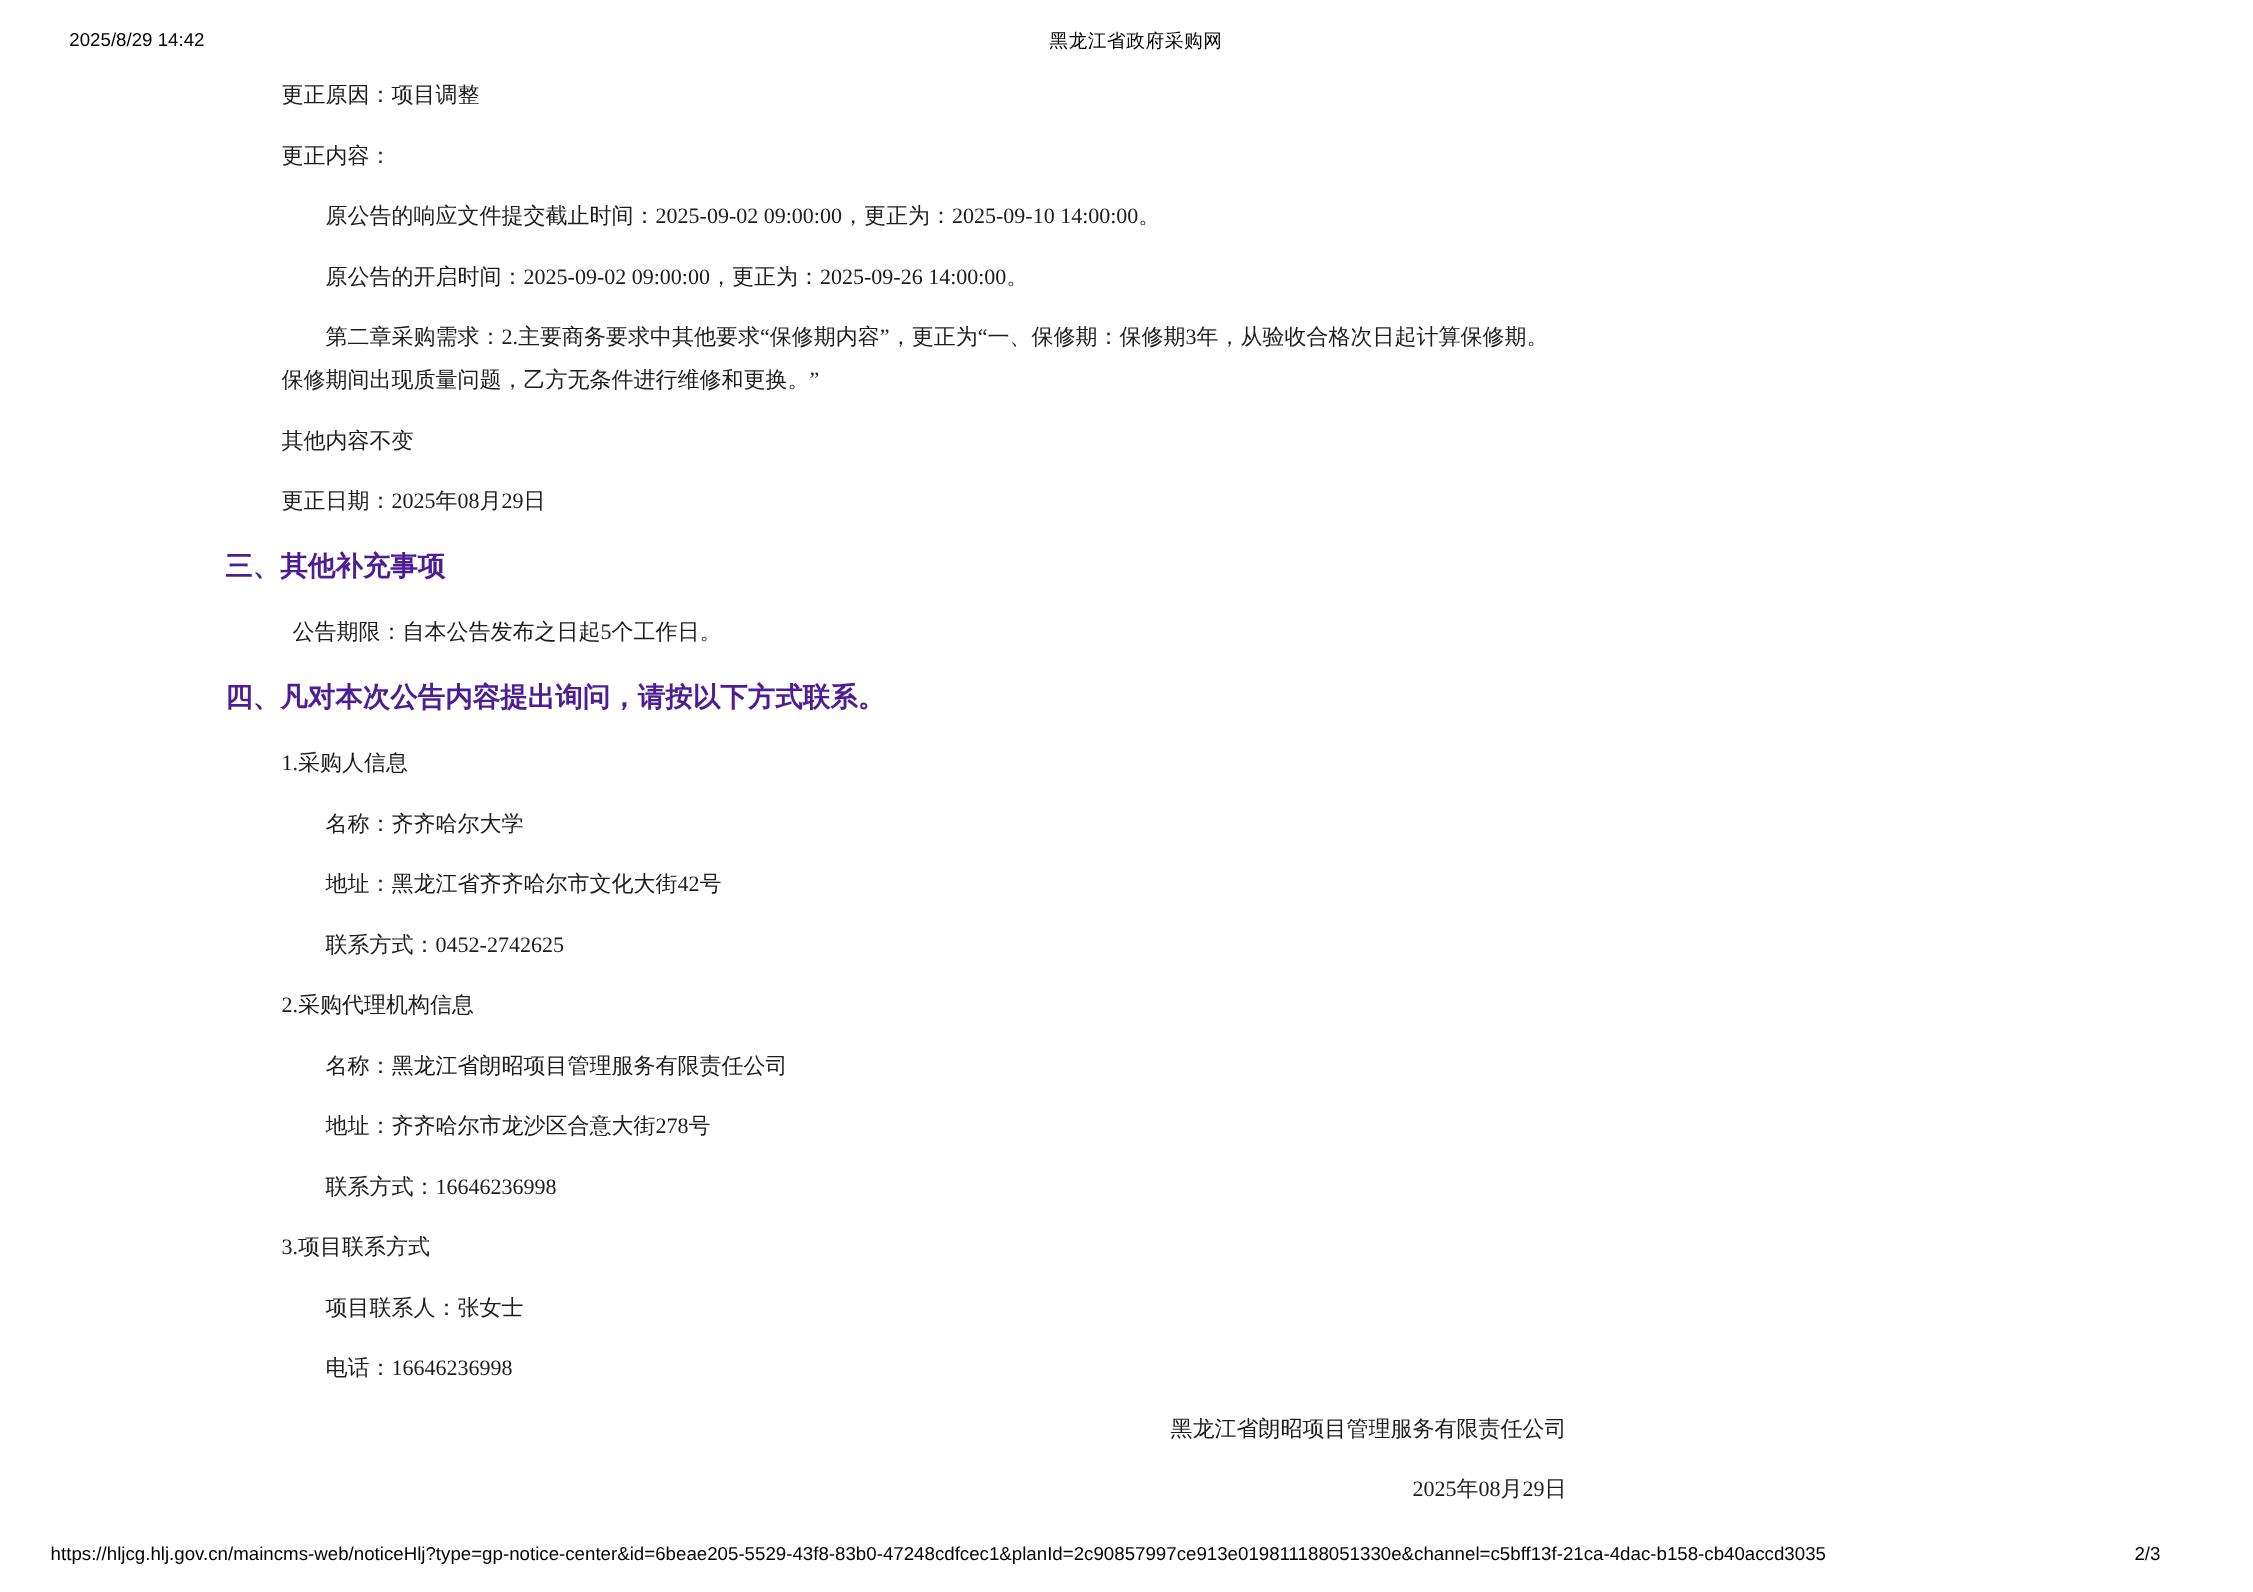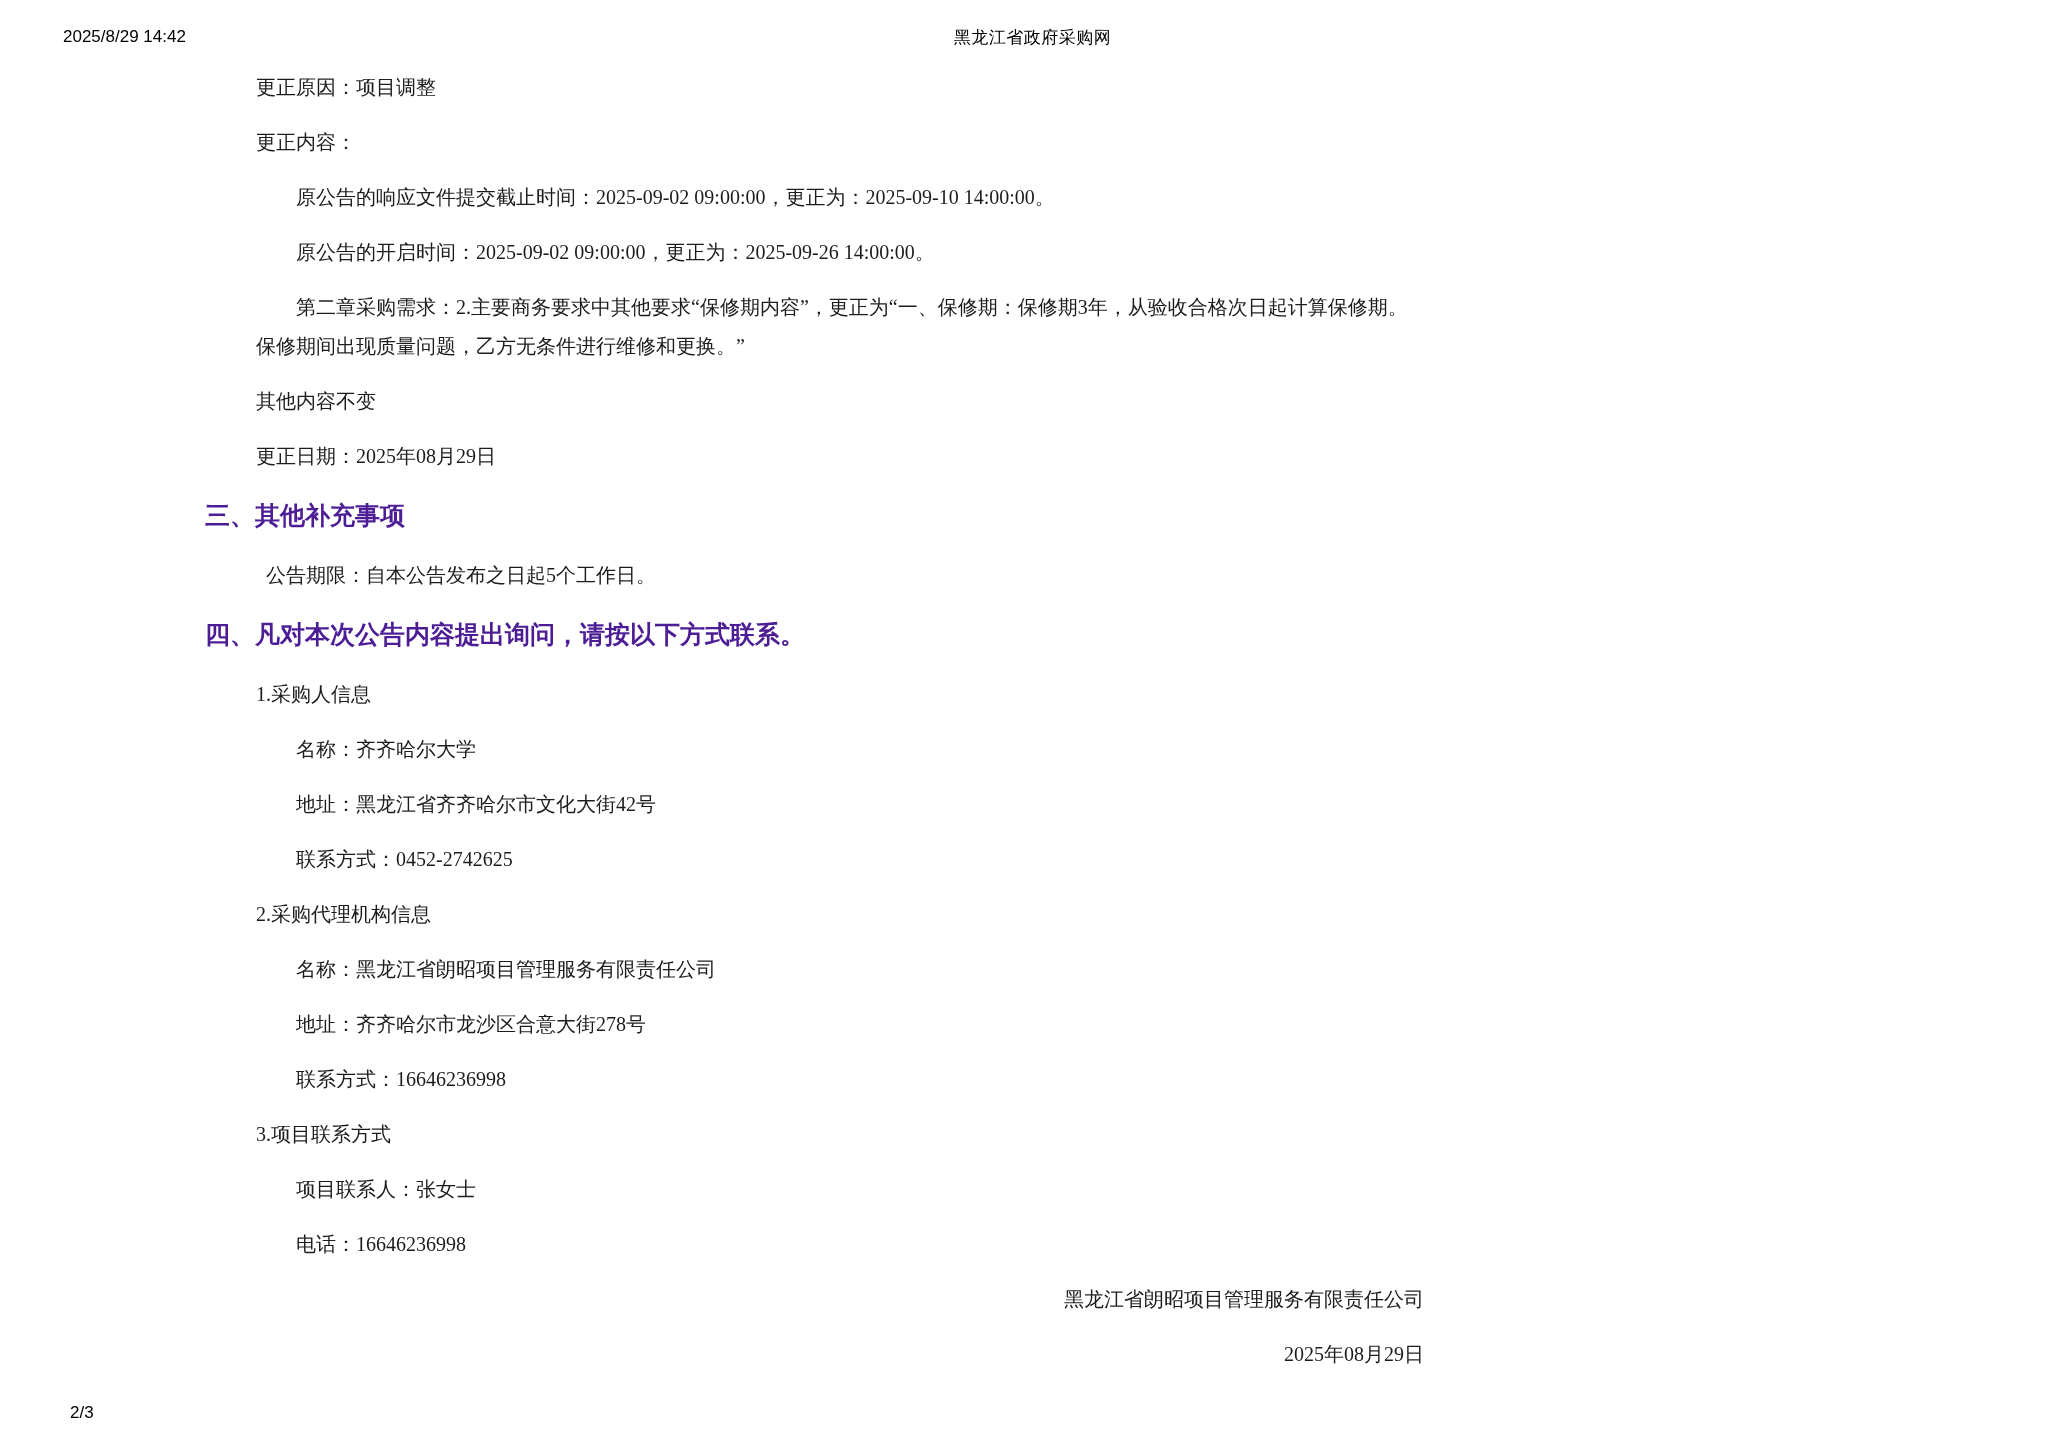--- a/index.html
+++ b/index.html
@@ -109,14 +109,15 @@
     </div>
   </div>
 
   <div class="signoff">
     <p>黑龙江省朗昭项目管理服务有限责任公司</p>
     <p>2025年08月29日</p>
   </div>
 </div>
 
 <div class="page-footer">
+  <span class="source-url">https://hljcg.hlj.gov.cn/maincms-web/noticeHlj?type=gp-notice-center&amp;id=6beae205-5529-43f8-83b0-47248cdfcec1&amp;planId=2c90857997ce913e019811188051330e&amp;channel=c5bff13f-21ca-4dac-b158-cb40accd3035</span>
   <span class="page-indicator">2/3</span>
 </div>
 
 </body></html>

